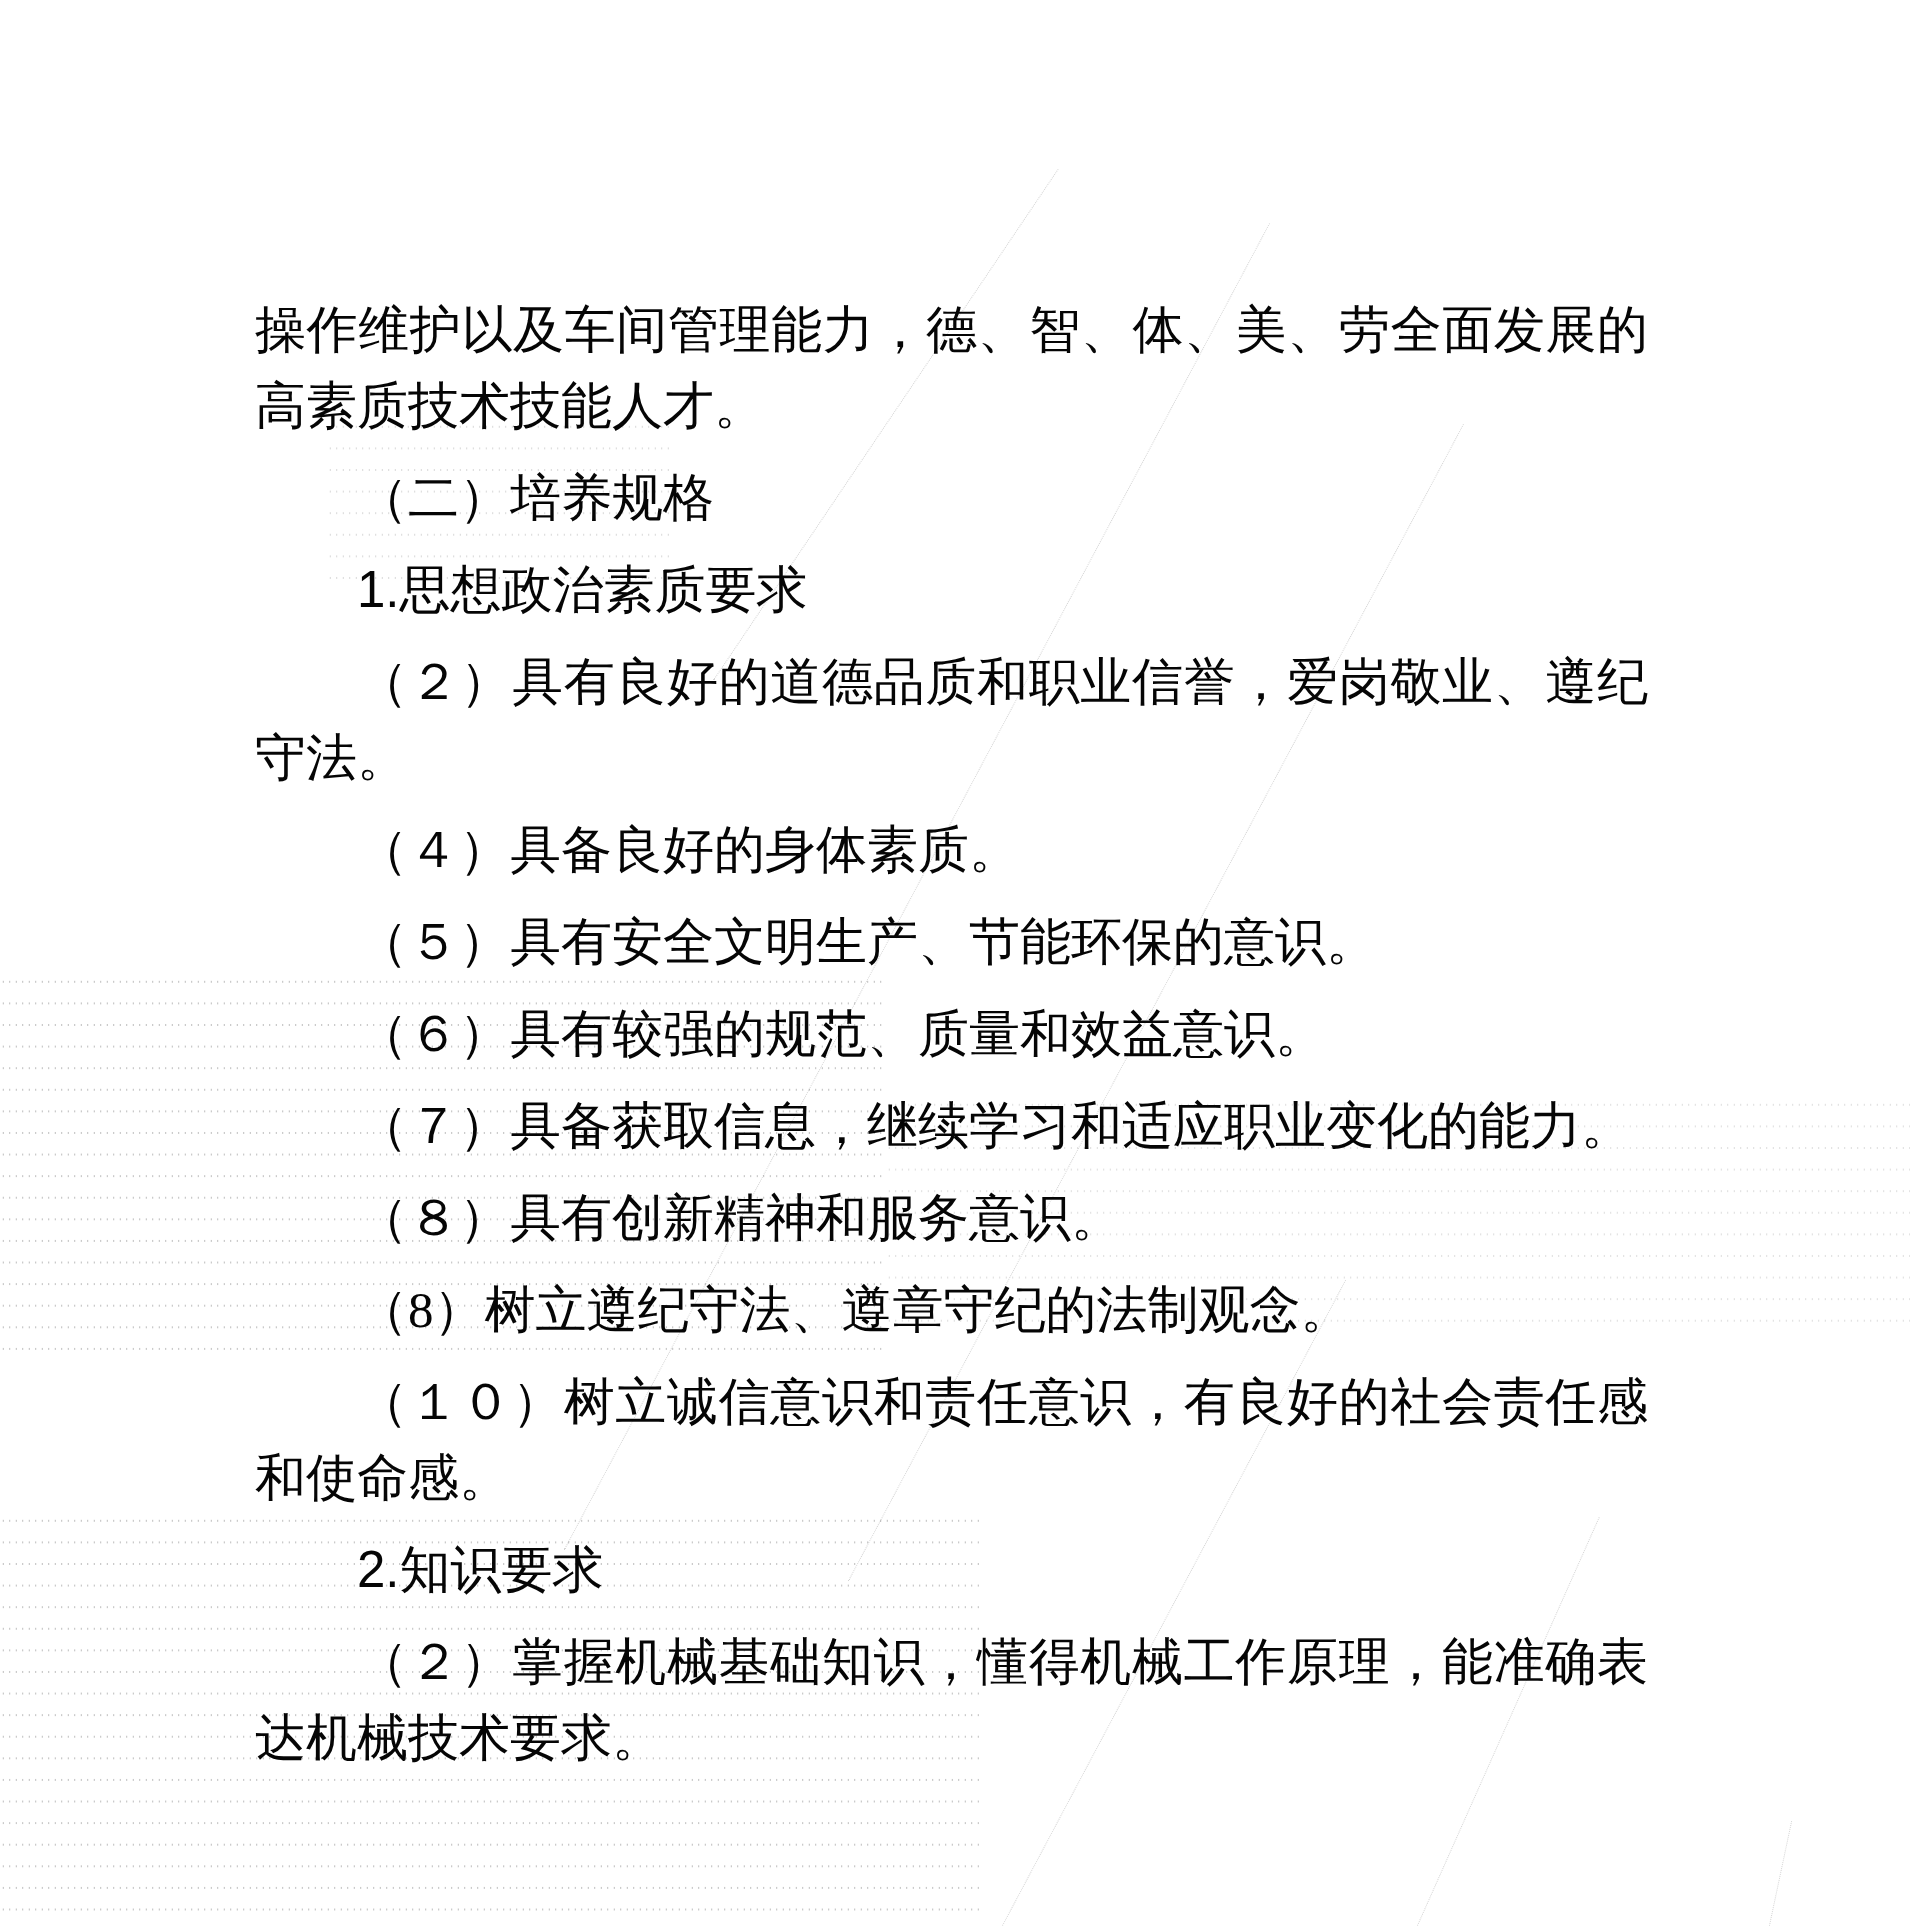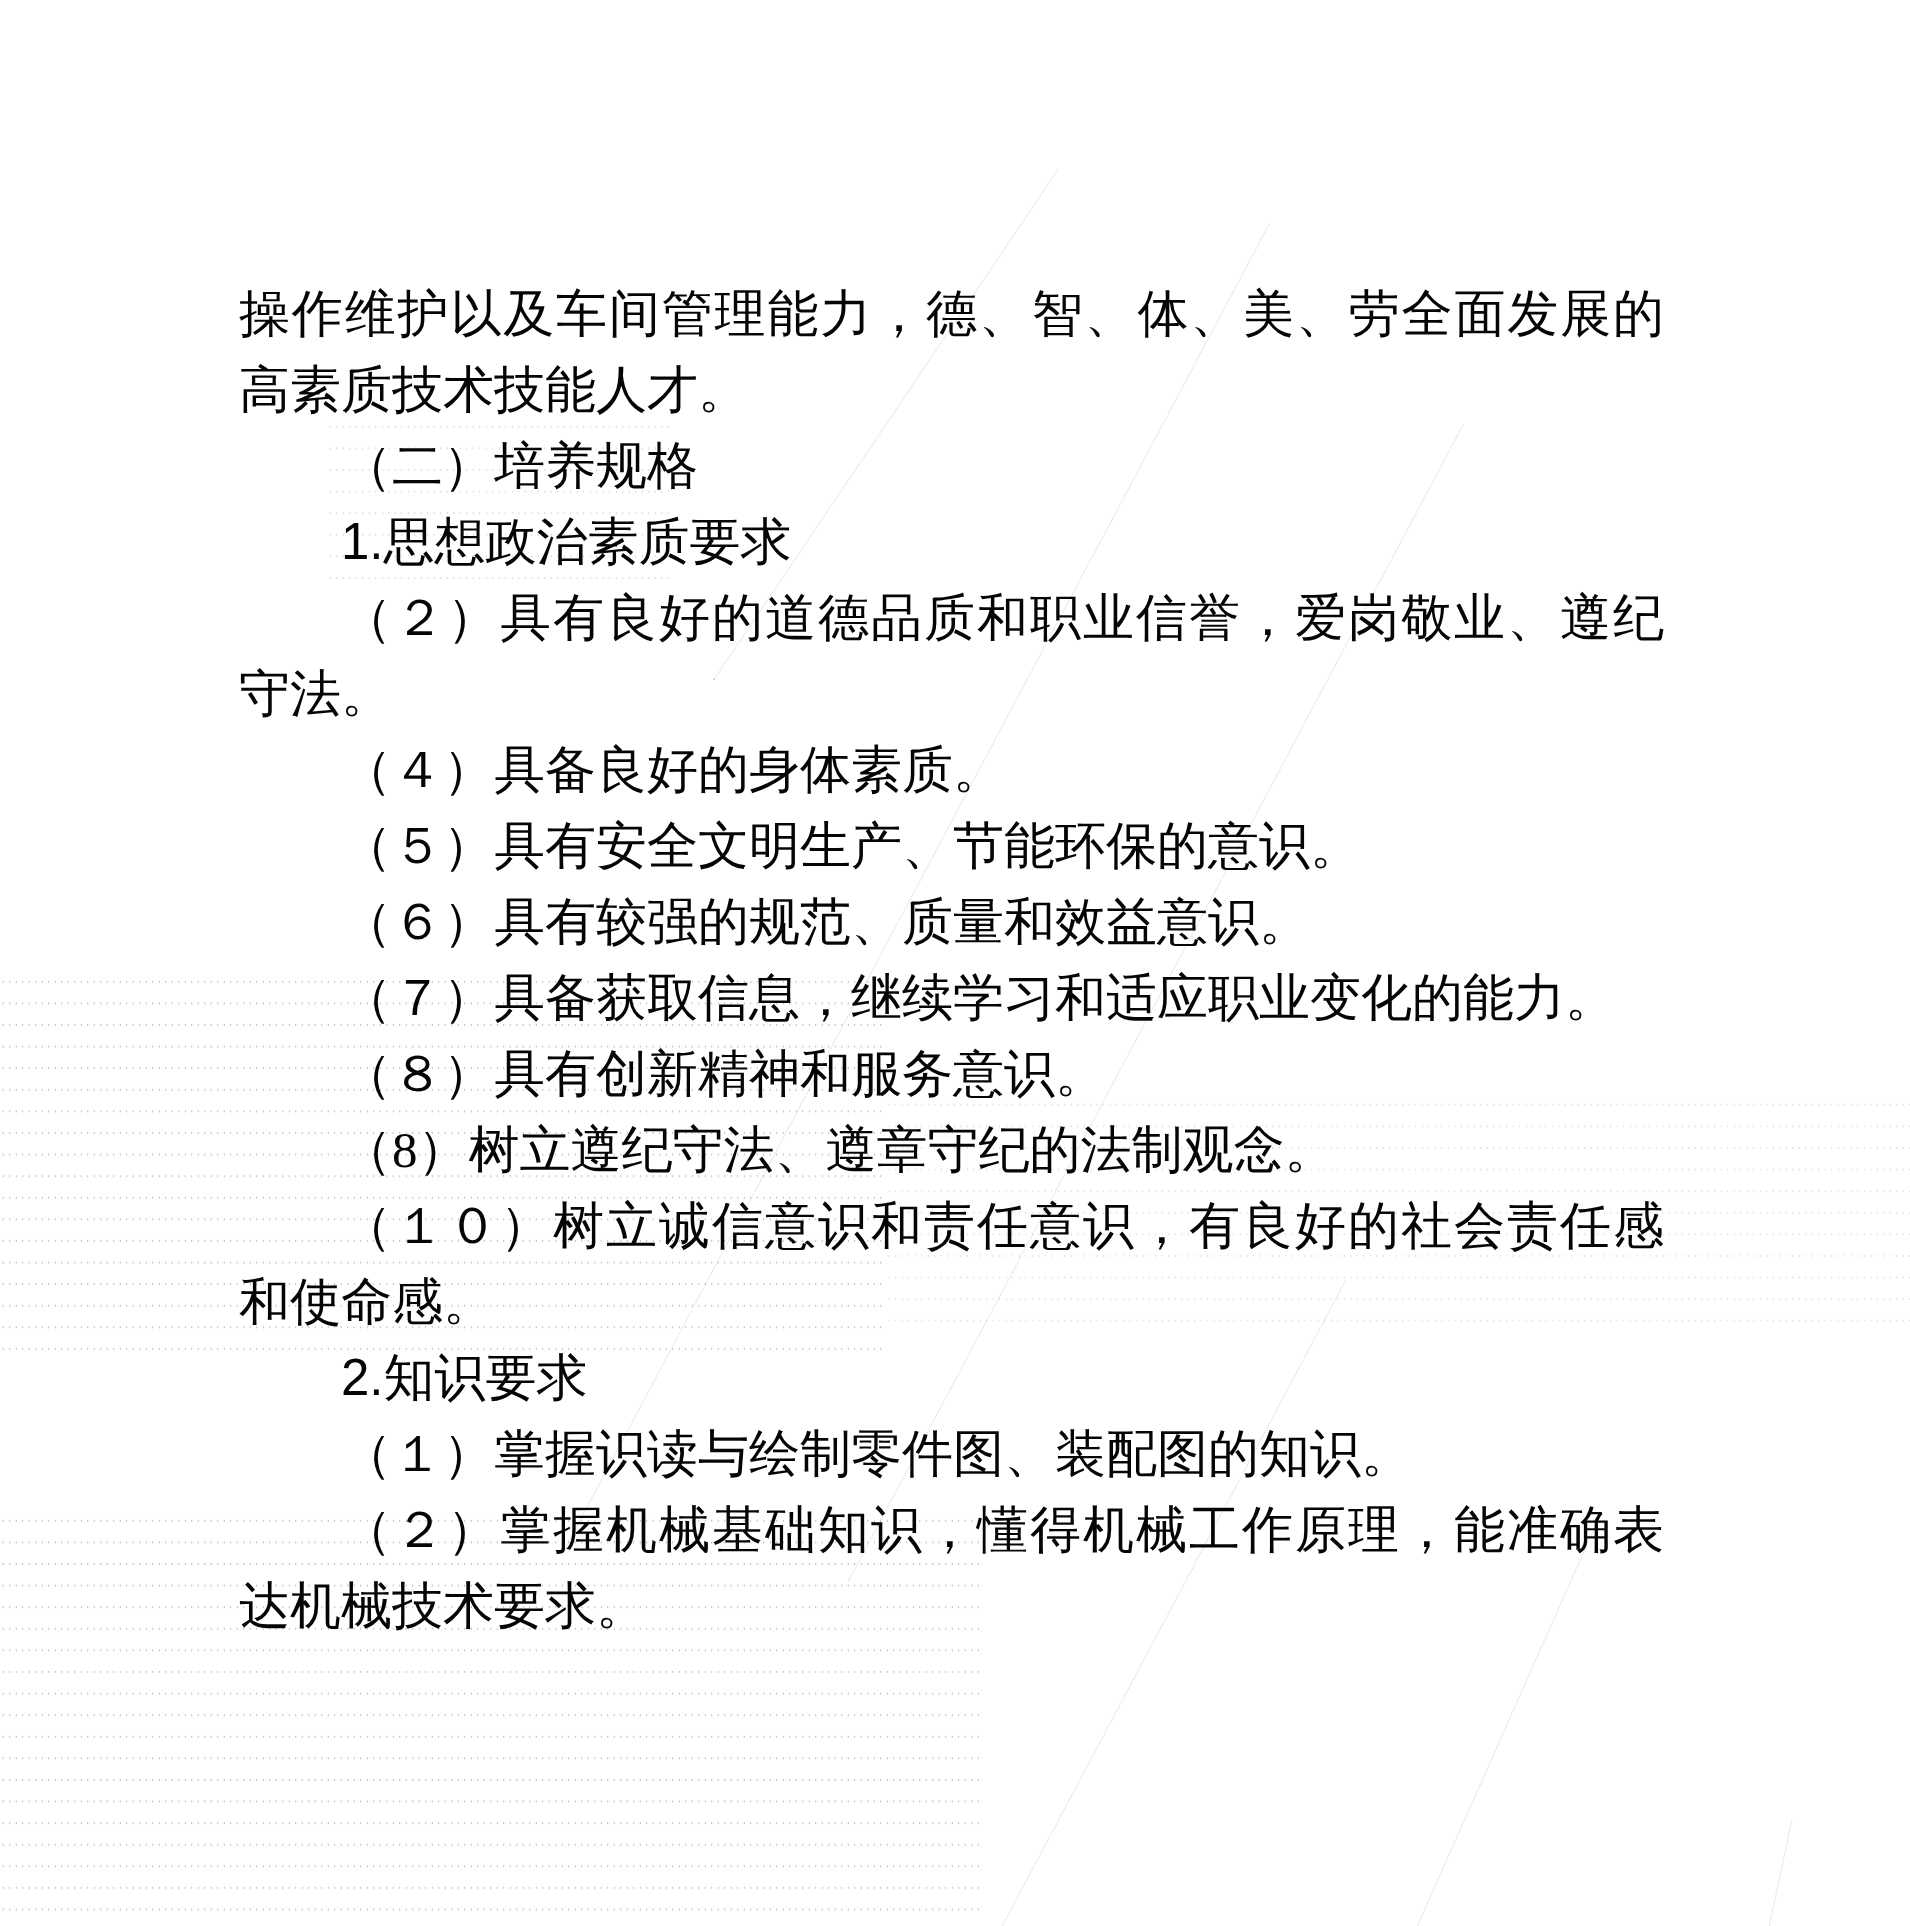--- a/index.html
+++ b/index.html
@@ -17,21 +17,21 @@
     left: 239px;
     top: 276px;
     width: 1425px;
     font-size: 51px;
     line-height: 76px;
     text-align: justify;
     text-justify: inter-character;
     letter-spacing: 0;
   }
   .para {
-    margin: 0;
+    margin: 16px;
     padding: 0;
     text-indent: 2em;
   }
   .para.first {
     text-indent: 0;
   }
   .para.hd {
     font-family: "Liberation Sans", sans-serif;
     font-weight: 400;
   }
@@ -83,19 +83,18 @@
     <p class="para hd">1.思想政治素质要求</p>
     <p class="para">（２）具有良好的道德品质和职业信誉，爱岗敬业、遵纪守法。</p>
     <p class="para">（４）具备良好的身体素质。</p>
     <p class="para">（５）具有安全文明生产、节能环保的意识。</p>
     <p class="para">（６）具有较强的规范、质量和效益意识。</p>
     <p class="para">（７）具备获取信息，继续学习和适应职业变化的能力。</p>
     <p class="para">（８）具有创新精神和服务意识。</p>
     <p class="para">（8）树立遵纪守法、遵章守纪的法制观念。</p>
     <p class="para">（１０）树立诚信意识和责任意识，有良好的社会责任感和使命感。</p>
     <p class="para hd">2.知识要求</p>
-    <p class="para">（１）掌握识读与绘制零件图、装配图的知识。</p>
     <p class="para">（２）掌握机械基础知识，懂得机械工作原理，能准确表达机械技术要求。</p>
 
   </main>
 
 </div>
 
 
 </body></html>

